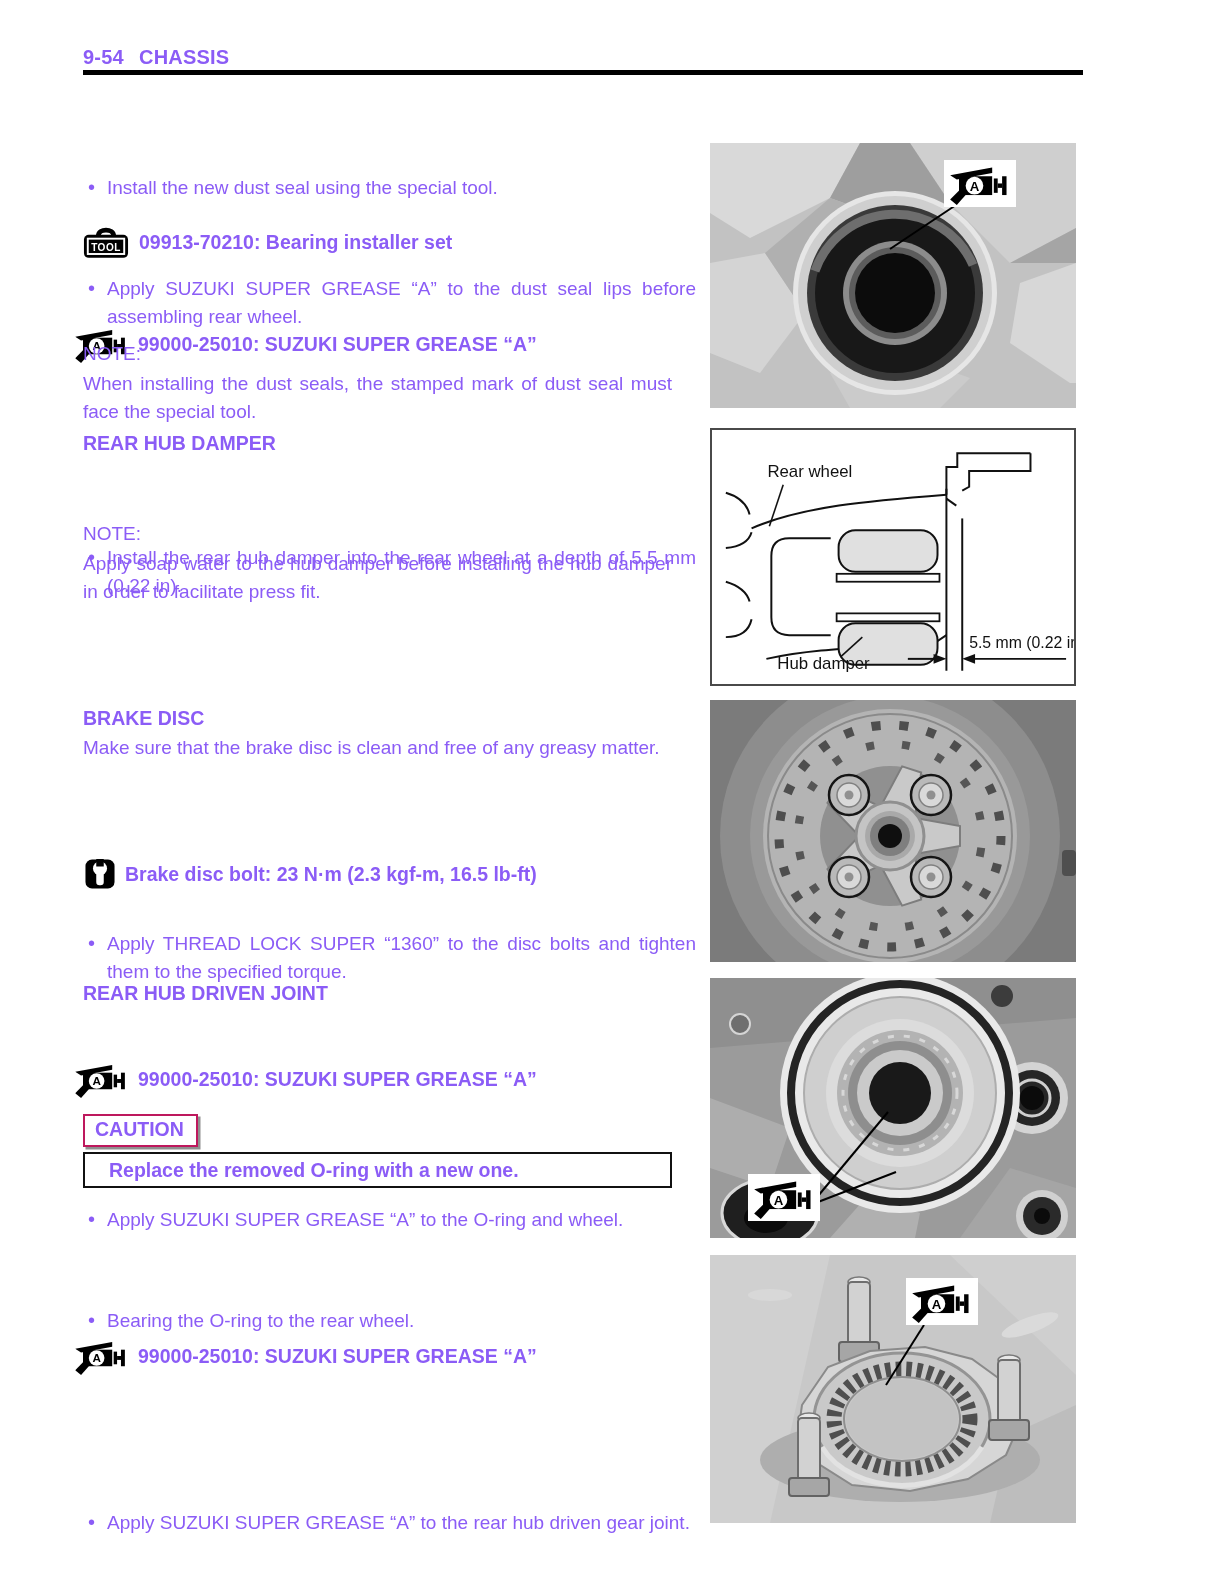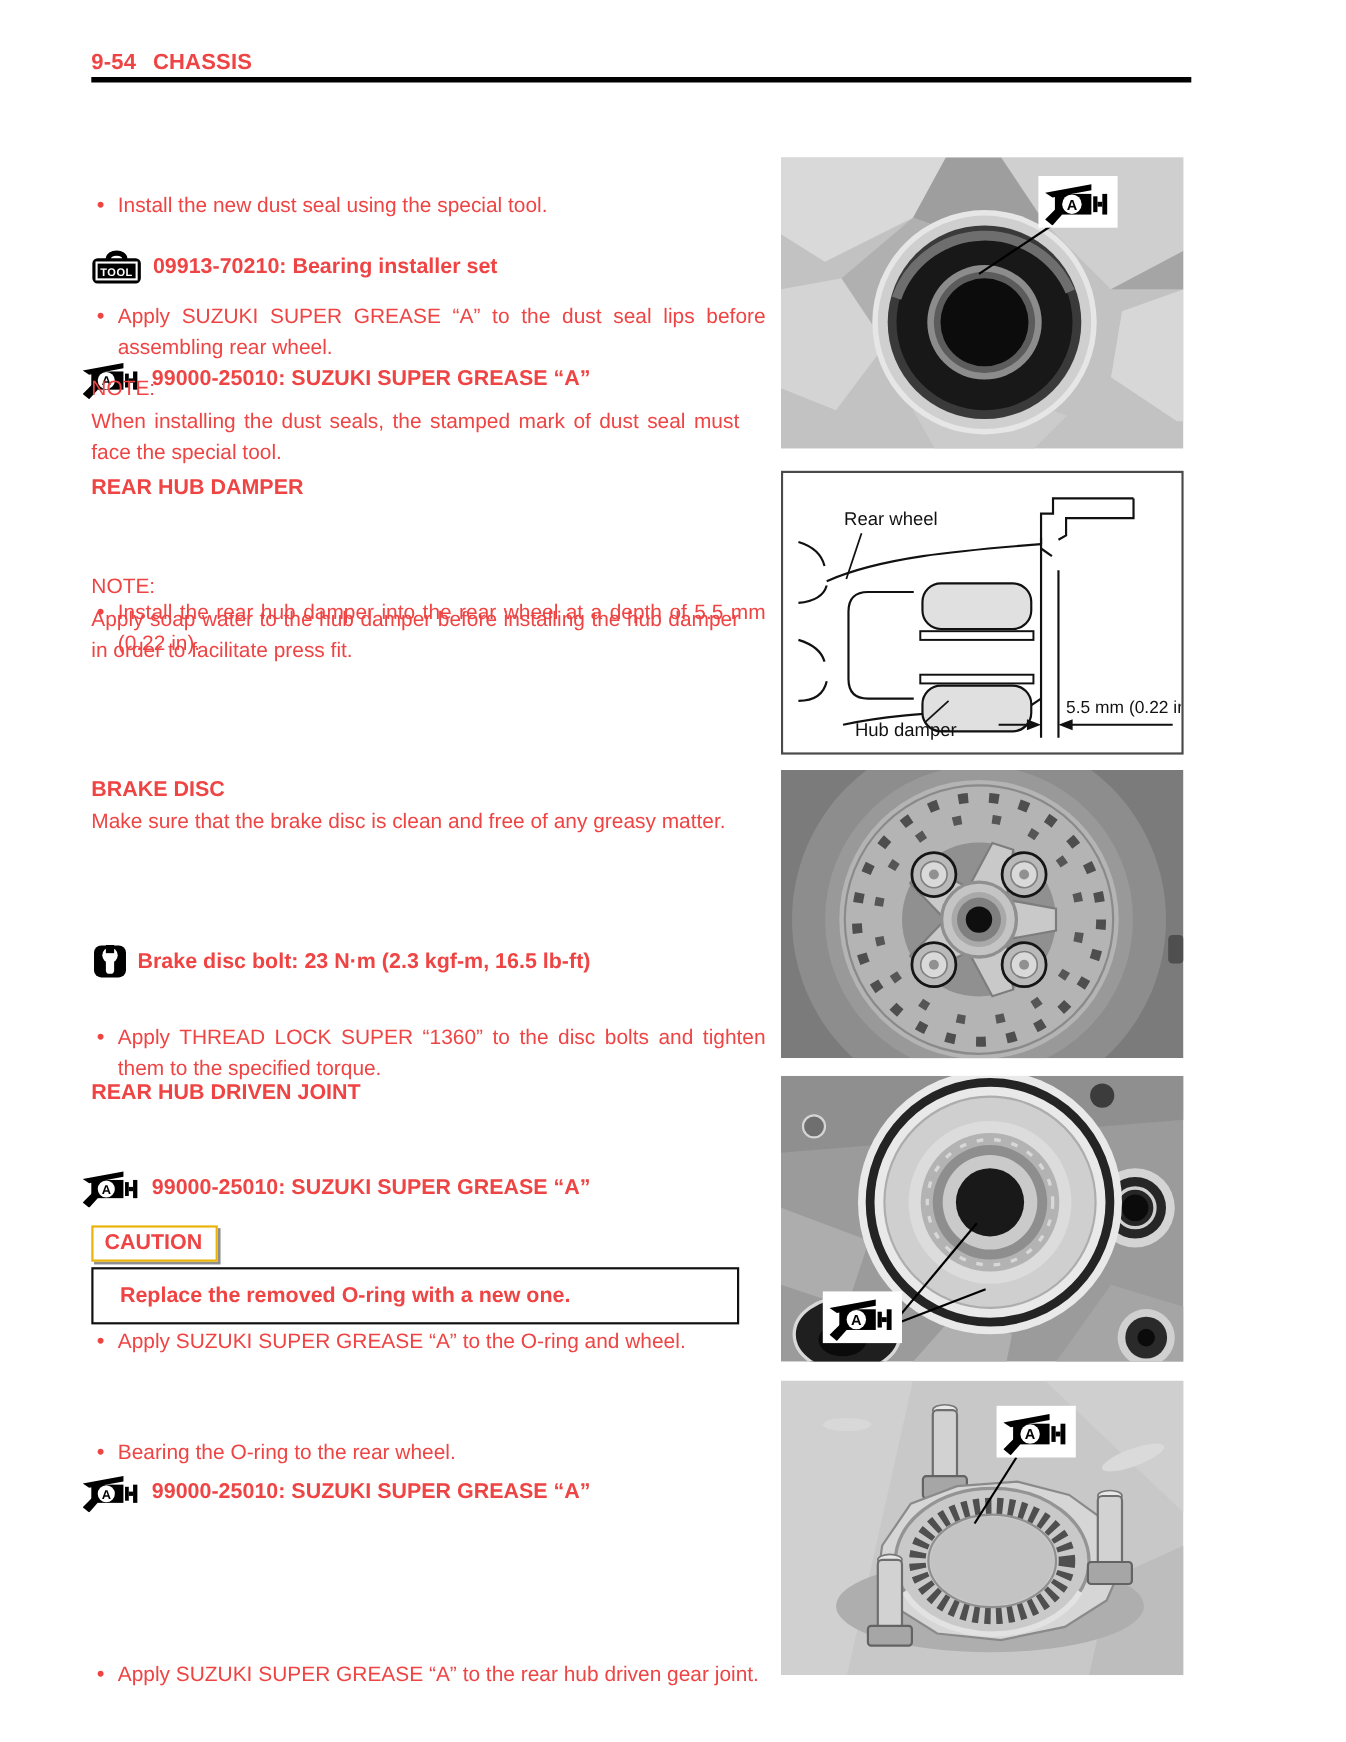--- a/index.html
+++ b/index.html
@@ -1,18 +1,18 @@
 <!DOCTYPE html>
 <html><head>
 <meta charset="utf-8">
 <style>
   html,body{margin:0;padding:0;background:#888;}
   .page{
     position:relative; width:1224px; height:1584px; background:#fff;
-    font-family:"Liberation Sans", sans-serif; color:#ef4444; overflow:hidden;
+    font-family:"Liberation Sans", sans-serif; color:#8b5cf6; overflow:hidden;
   }
   .abs{position:absolute;}
   
   .hdr{font-weight:bold; font-size:20px; letter-spacing:0.2px;}
   .hdr-rule{background:#000; height:5px;}
   
   .col{left:83px; width:589px;}
   .sec-title{font-weight:bold; font-size:19.5px;}
   .body-p{font-size:19px; line-height:28px; text-align:justify;}
   .body-p.single{text-align:left;}
@@ -20,25 +20,25 @@
   .li::before{content:"\2022"; position:absolute; left:5px; top:-1px; font-size:20px;}
   .note-lbl{font-size:19px;}
   .ref{display:flex; align-items:center; font-weight:bold; font-size:19.5px; white-space:nowrap;margin-top:20px;}
   .ref .ic{flex:0 0 auto; display:block;}
   .ref .txt{margin-left:10px;}
   .ic-grease{width:53px;height:37px;}
   .ic-tool{width:46px;height:33px;}
   .ic-lock{width:57px;height:31px;}
   .ic-torque{width:30px;height:30px; margin-left:2px;}
   .caution-lbl{
-    display:inline-block; border:2px solid #eab308; padding:2px 12px 4px 10px;
+    display:inline-block; border:2px solid #be185d; padding:2px 12px 4px 10px;
     font-weight:bold; font-size:19.5px; box-shadow:2.5px 2.5px 0 #8f8f8f; background:#fff;
   }
   .caution-box{
-    border:2px solid #111; height:52px; display:flex; align-items:center;
+    border:2px solid #111; height:36px; display:flex; align-items:center;
     padding-left:24px; font-weight:bold; font-size:19.5px; background:#fff;
   }
   
   .fig{left:710px; width:366px; overflow:hidden;}
   .fig svg{display:block;}
   .fig-diagram{border:2px solid #4a4a4a; box-sizing:border-box; background:#fff;}
   .hiddefs{position:absolute; width:0; height:0; overflow:hidden;}
 </style>
 </head>
 <body>

